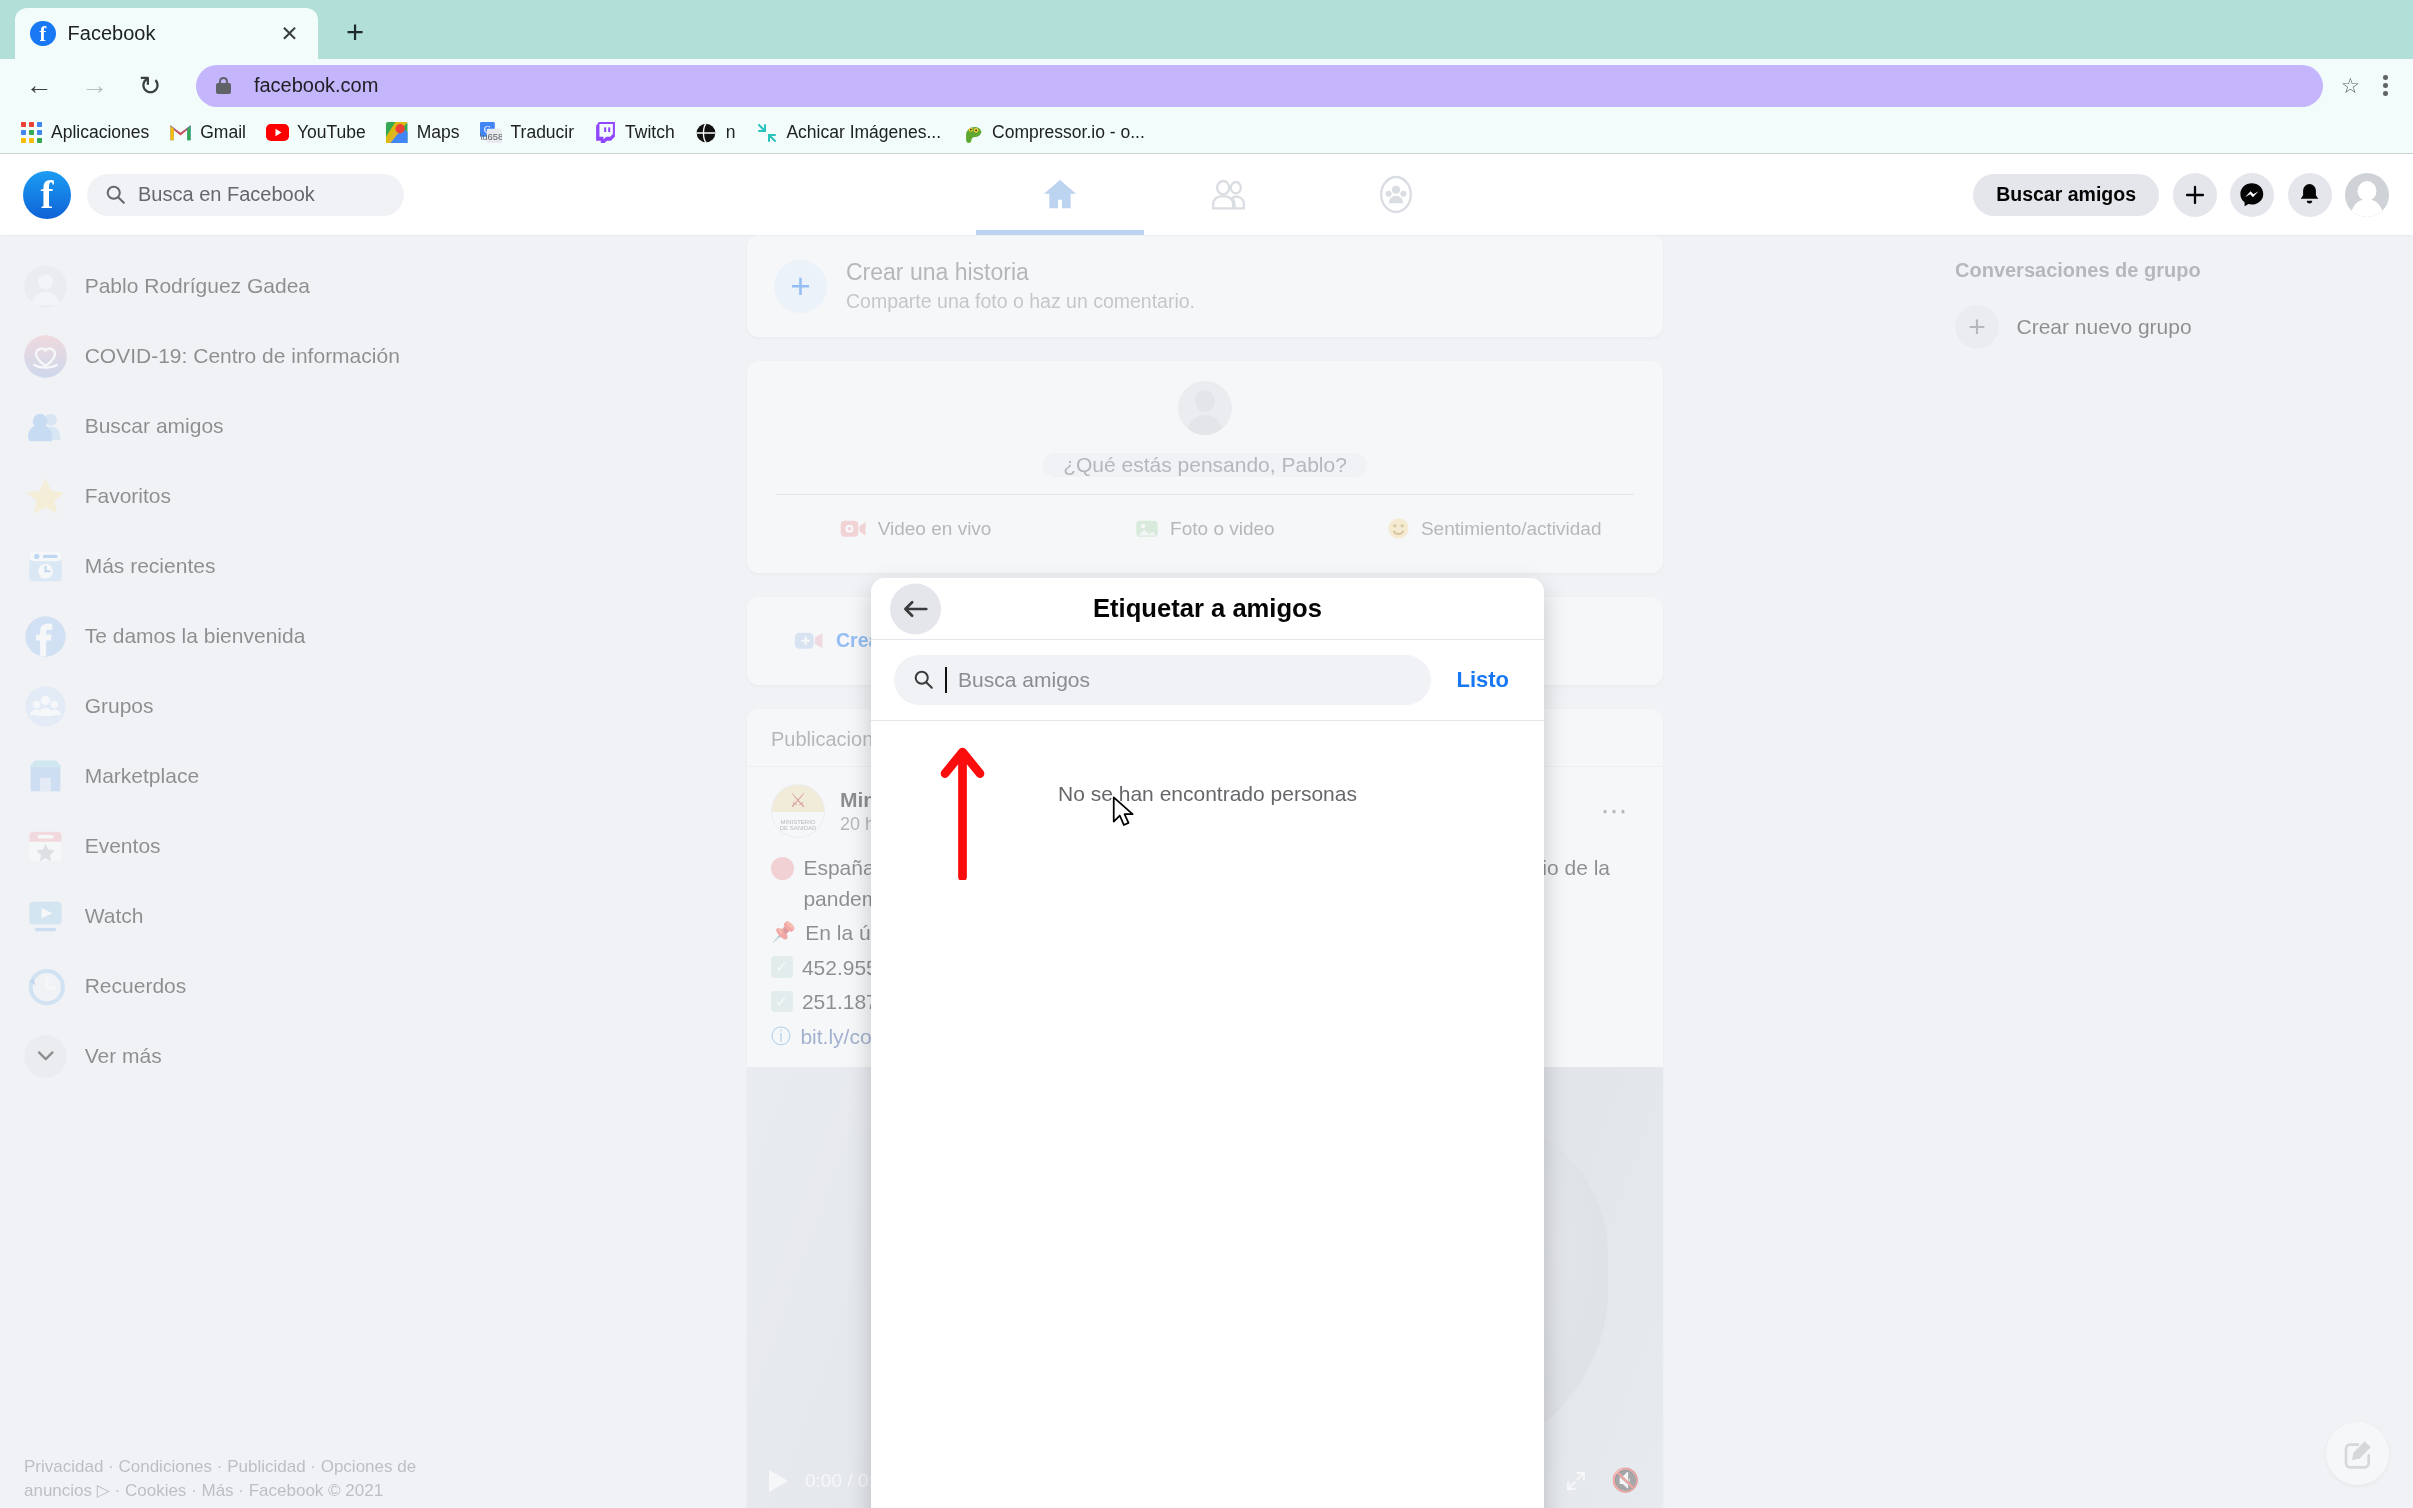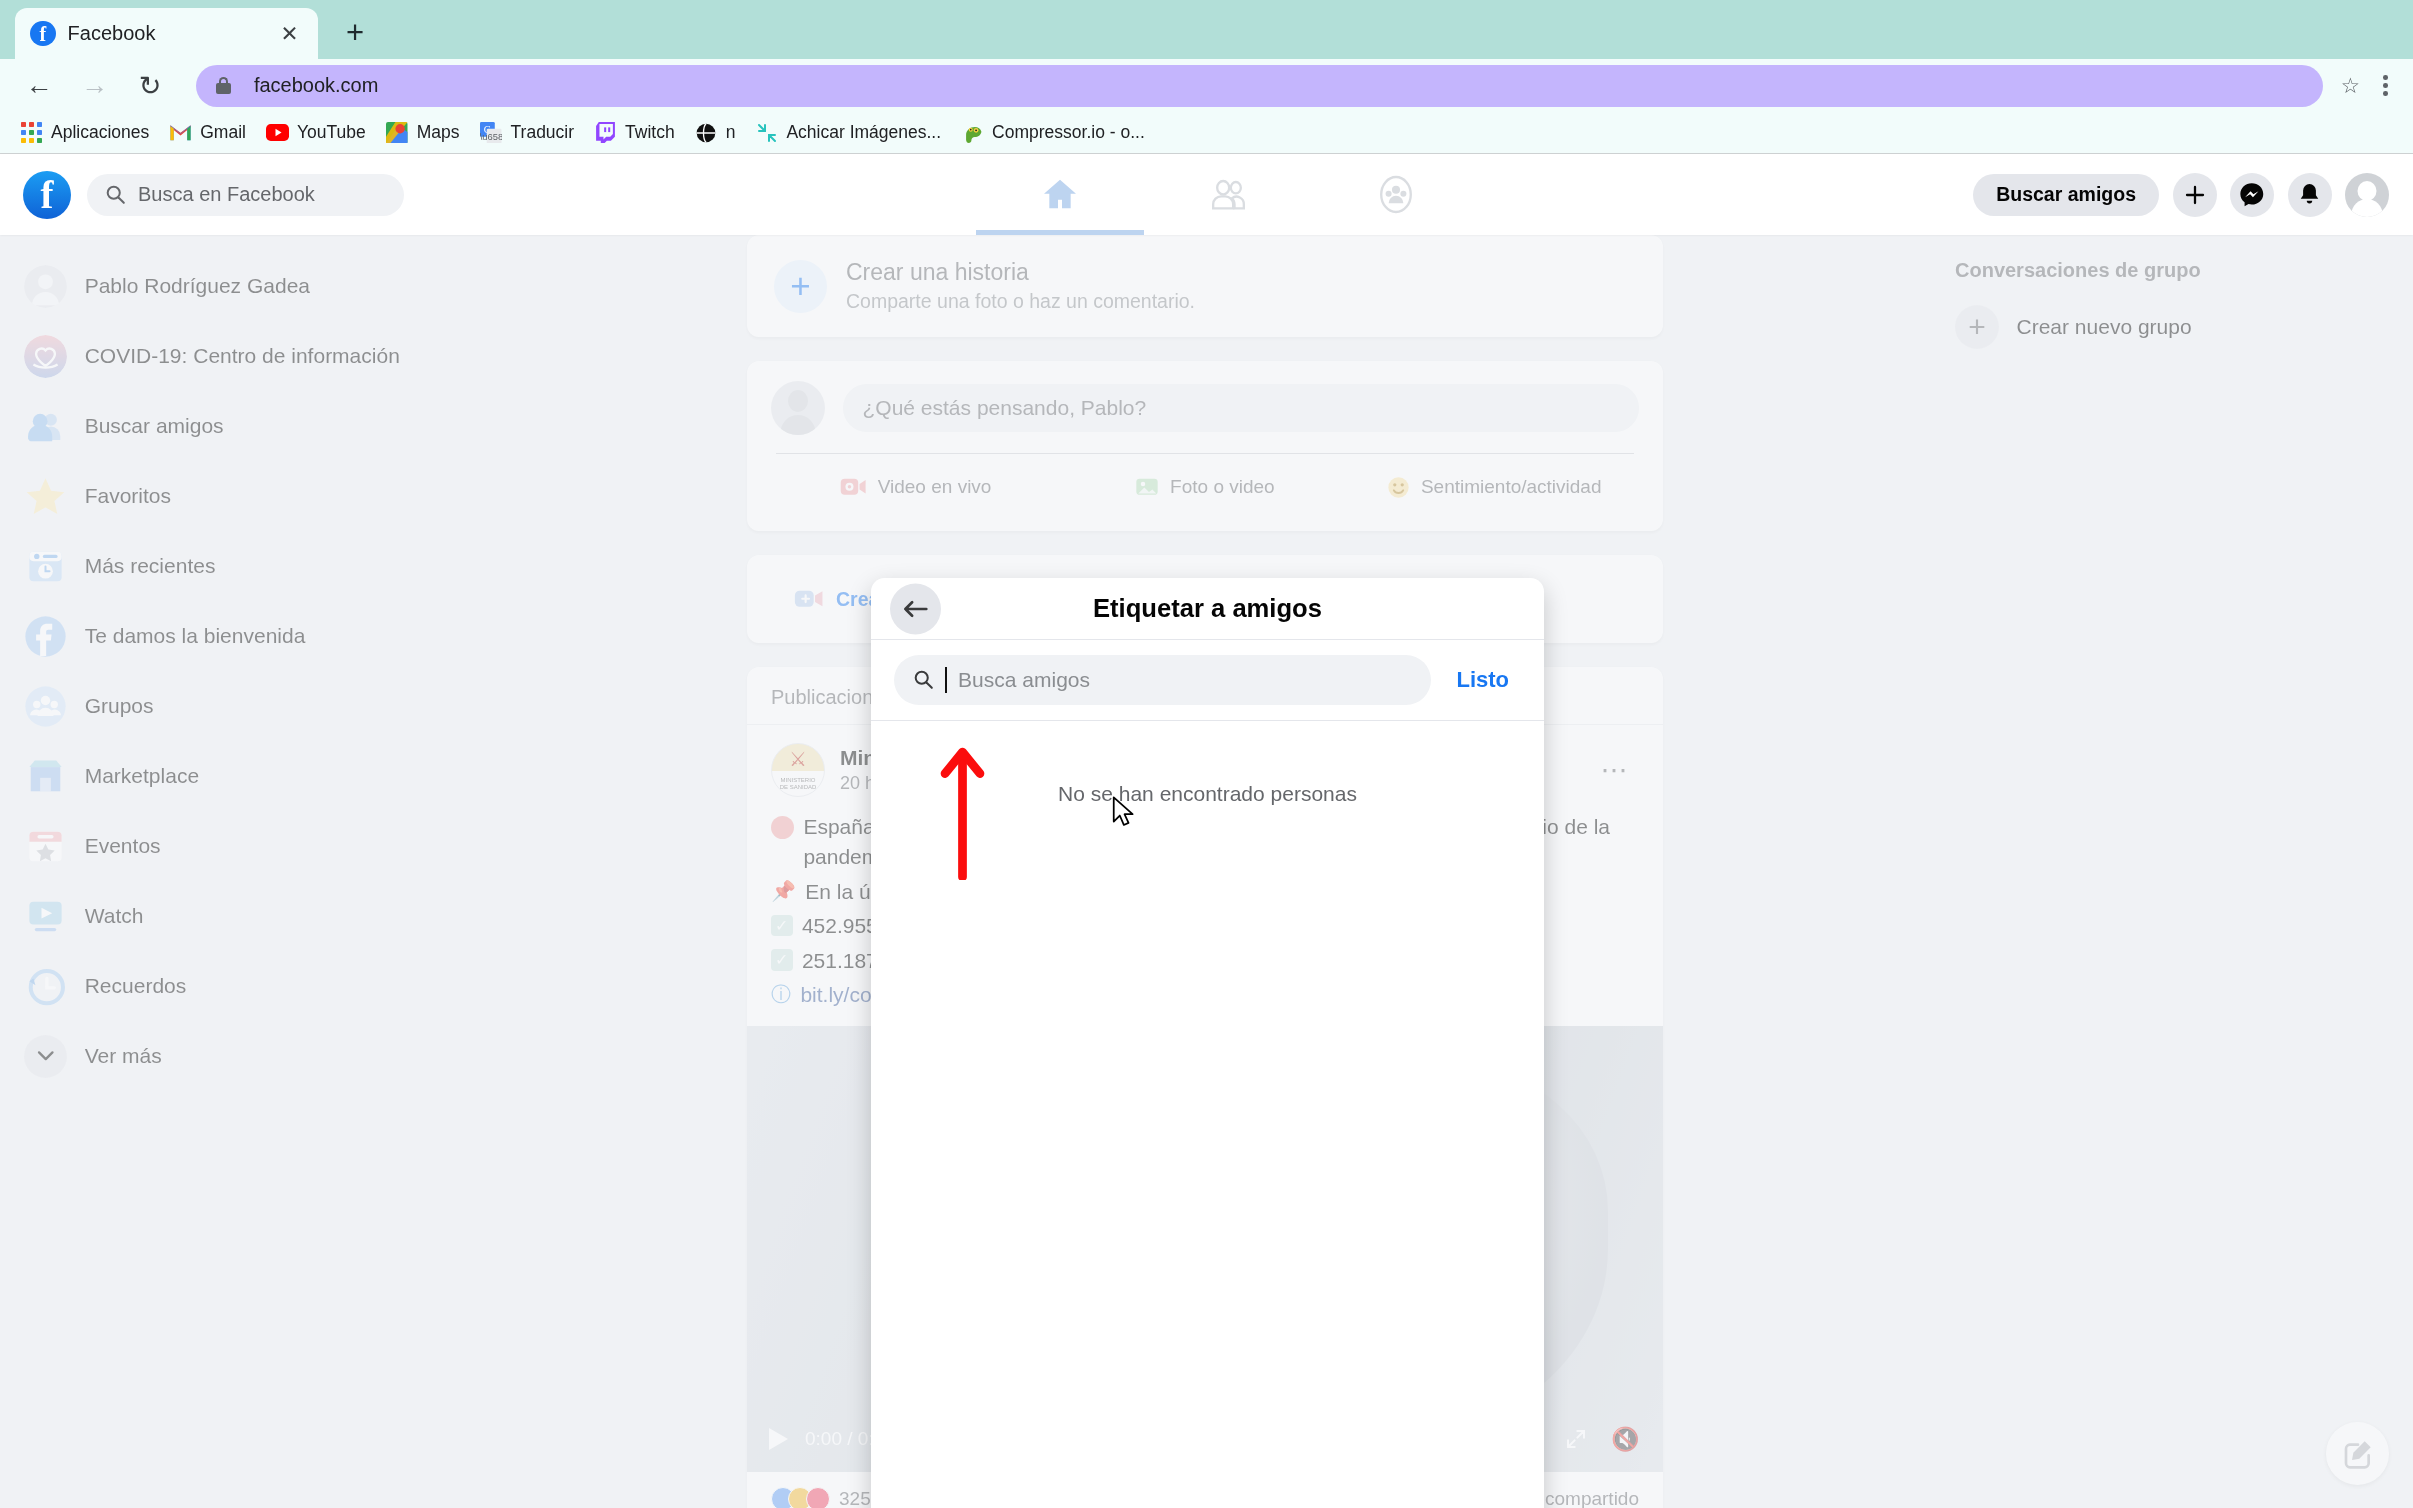--- a/index.html
+++ b/index.html
@@ -178,21 +178,21 @@
   .story-card { display: flex; align-items: center; gap: 19px; padding: 24px 27px; }
   .story-plus {
     width: 53px; height: 53px; border-radius: 50%; background: #e7f3ff;
     display: flex; align-items: center; justify-content: center;
     font-size: 35px; color: #1877f2; font-weight: 300; flex: none;
   }
   .story-title { font-size: 23px; color: #65676b; font-weight: 500; }
   .story-sub { font-size: 19.5px; color: #8a8d91; margin-top: 4px; }
 
   .compose-card { padding: 20px 24px; }
-  .compose-row { display: flex; align-items: center; gap: 17.5px; }
+  .compose-row { display: flex; align-items: center; gap: 17.5px; flex-direction: column; }
   .compose-av { width: 54px; height: 54px; border-radius: 50%; background: #e4e6eb; position: relative; overflow: hidden; flex: none; }
   .compose-av::before { content:""; position:absolute; left:50%; top:9.4px; transform:translateX(-50%); width:20px;height:21.5px;border-radius:50%;background:#d2d5da; }
   .compose-av::after { content:""; position:absolute; left:50%; bottom:-4px; transform:translateX(-50%); width:35px;height:24px;border-radius:17.5px 17.5px 0 0;background:#d2d5da; }
   .compose-input { flex: 1; height: 48px; background: #f0f2f5; border-radius: 27px; display: flex; align-items: center; padding: 0 20px; font-size: 21px; color: #65676b; }
   .compose-divider { height: 1.3px; background: #ced0d4; margin: 17.5px 5.4px 9.4px; }
   .compose-actions { display: flex; }
   .compose-action { flex: 1; display: flex; align-items: center; justify-content: center; gap: 10.8px; height: 48px; font-size: 19px; color: #65676b; font-weight: 500; }
 
   .room-card { padding: 19px 24px; display: flex; align-items: center; gap: 16px; }
   .room-btn { display:flex; align-items:center; gap:12px; height:50px; padding:0 23px; border-radius:27px; border:none; font-size:19.5px; color:#1877f2; font-weight:600; background:#fff;}
@@ -630,20 +630,21 @@
       <div class="side-item">
         <span class="side-ico" style="background:#e4e6eb">
           <svg width="21.5" height="21.5" viewBox="0 0 32 32" fill="none" stroke="#050505" stroke-width="3.5" stroke-linecap="round" stroke-linejoin="round">
               <path d="M6 11l10 10 10-10"></path>
             </svg>
         </span>
         <span class="side-label">Ver más</span>
       </div>
     </div>
 
+    <div class="fb-footer">Privacidad · Condiciones · Publicidad · Opciones de anuncios ▷ · Cookies · Más · Facebook © 2021</div>
 
     <div class="feed">
 
       <div class="card story-card">
         <span class="story-plus">+</span>
         <span>
           <span class="story-title" style="display:block">Crear una historia</span>
           <span class="story-sub" style="display:block">Comparte una foto o haz un comentario.</span>
         </span>
       </div>

